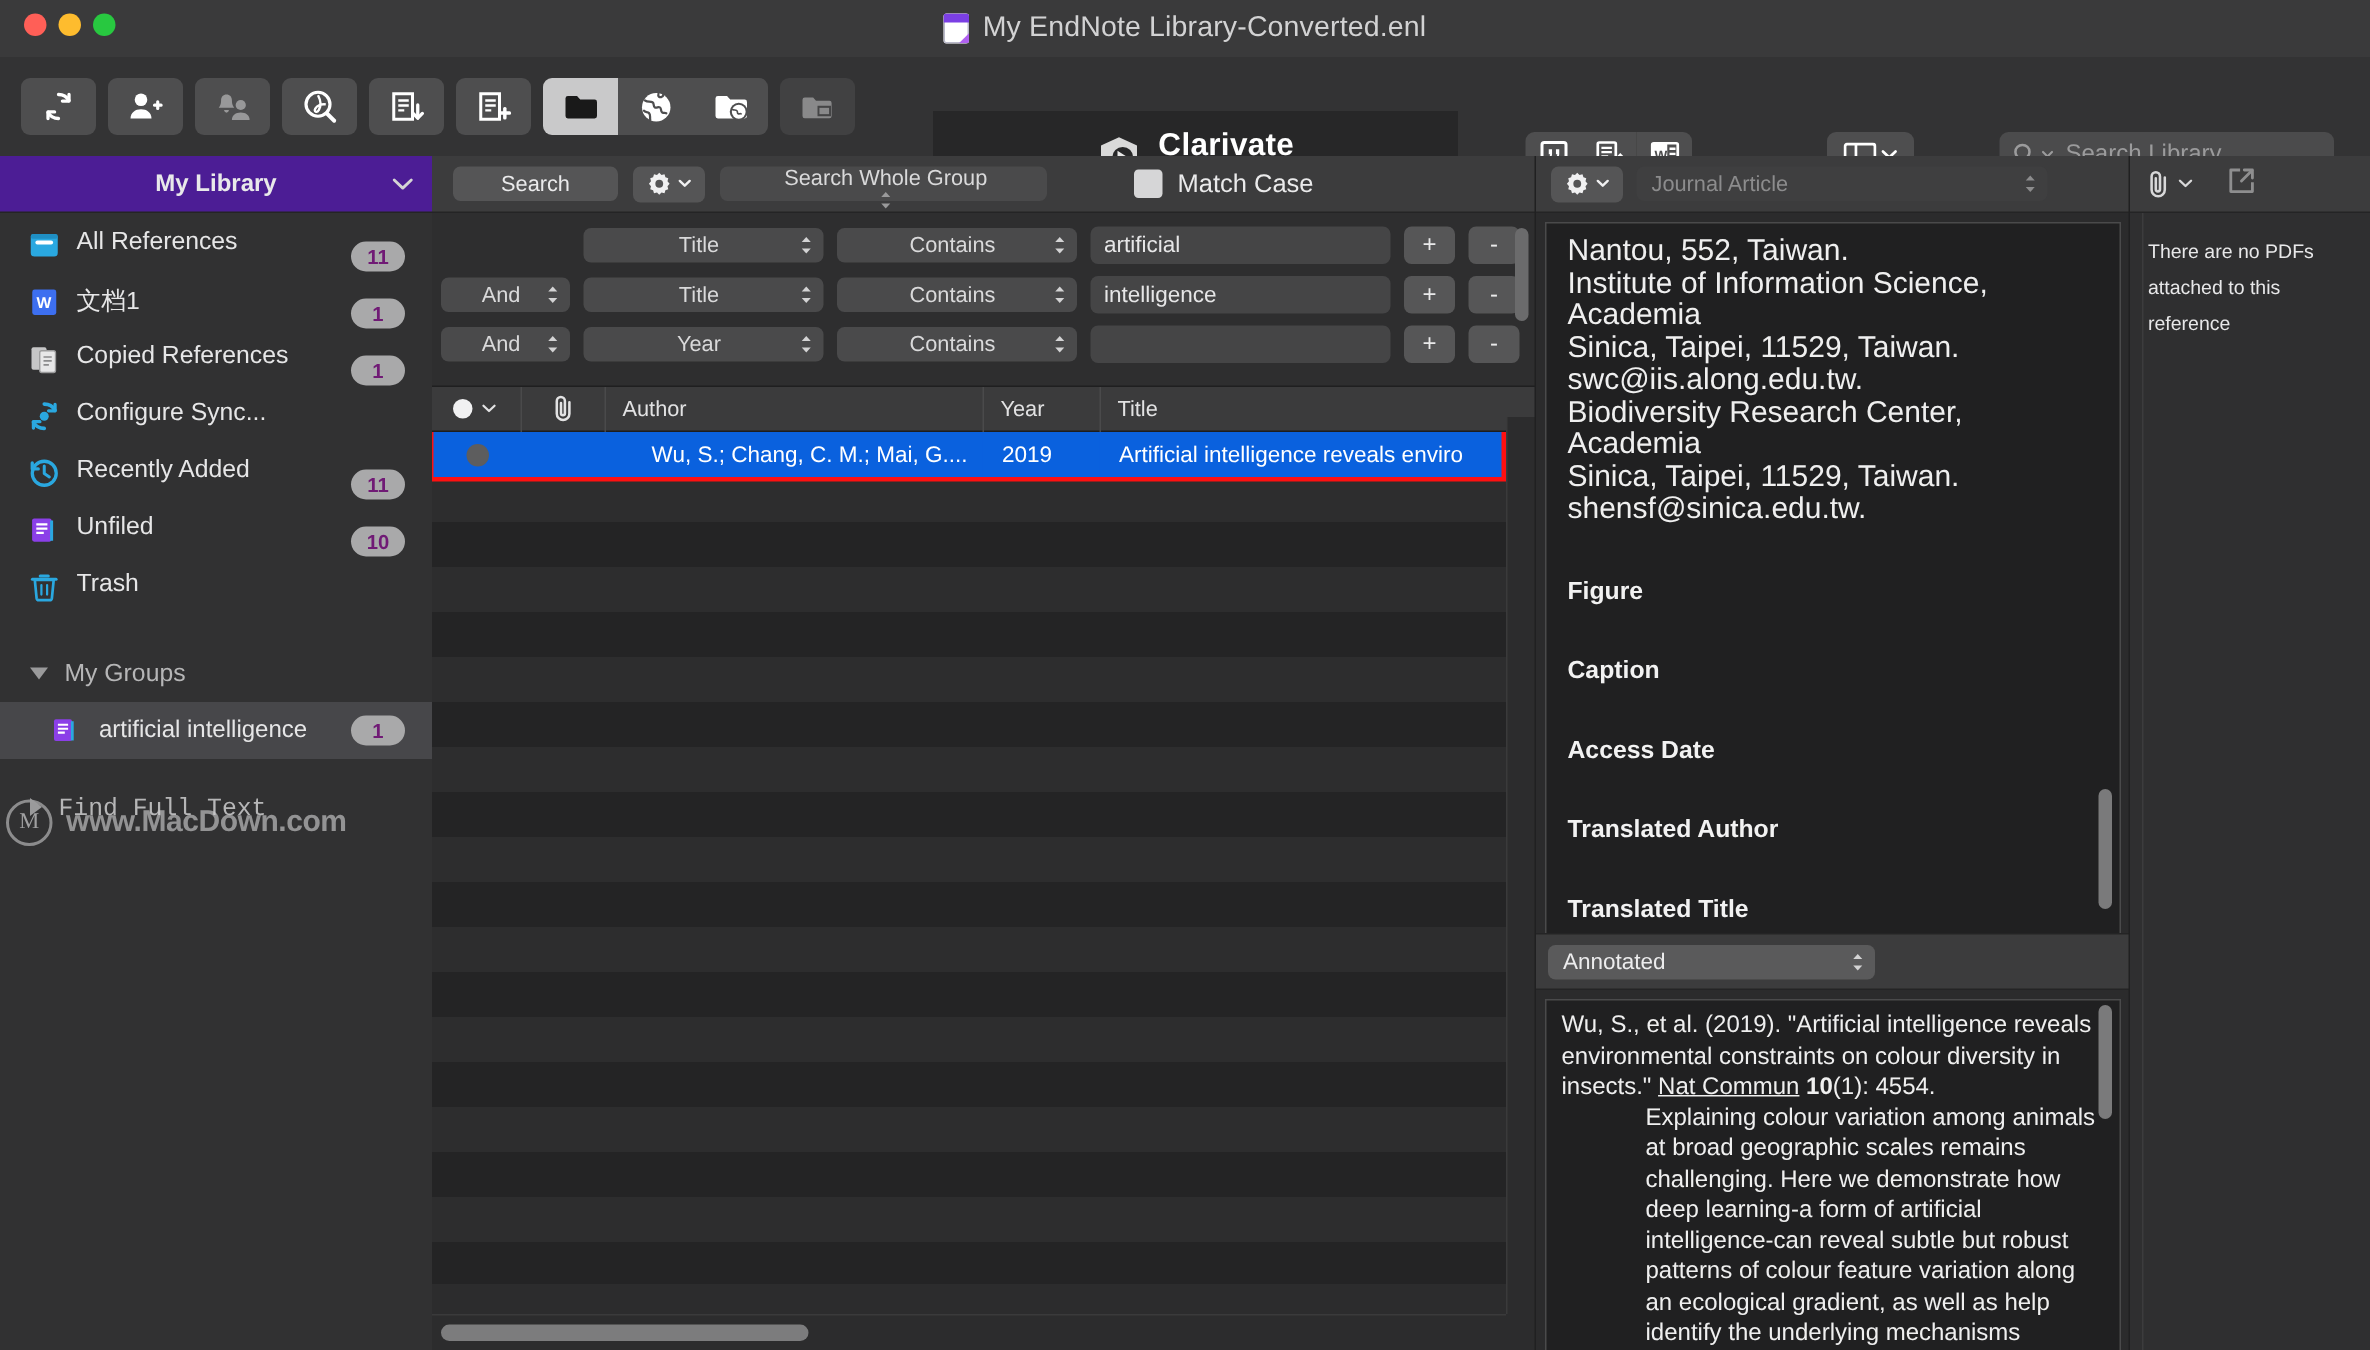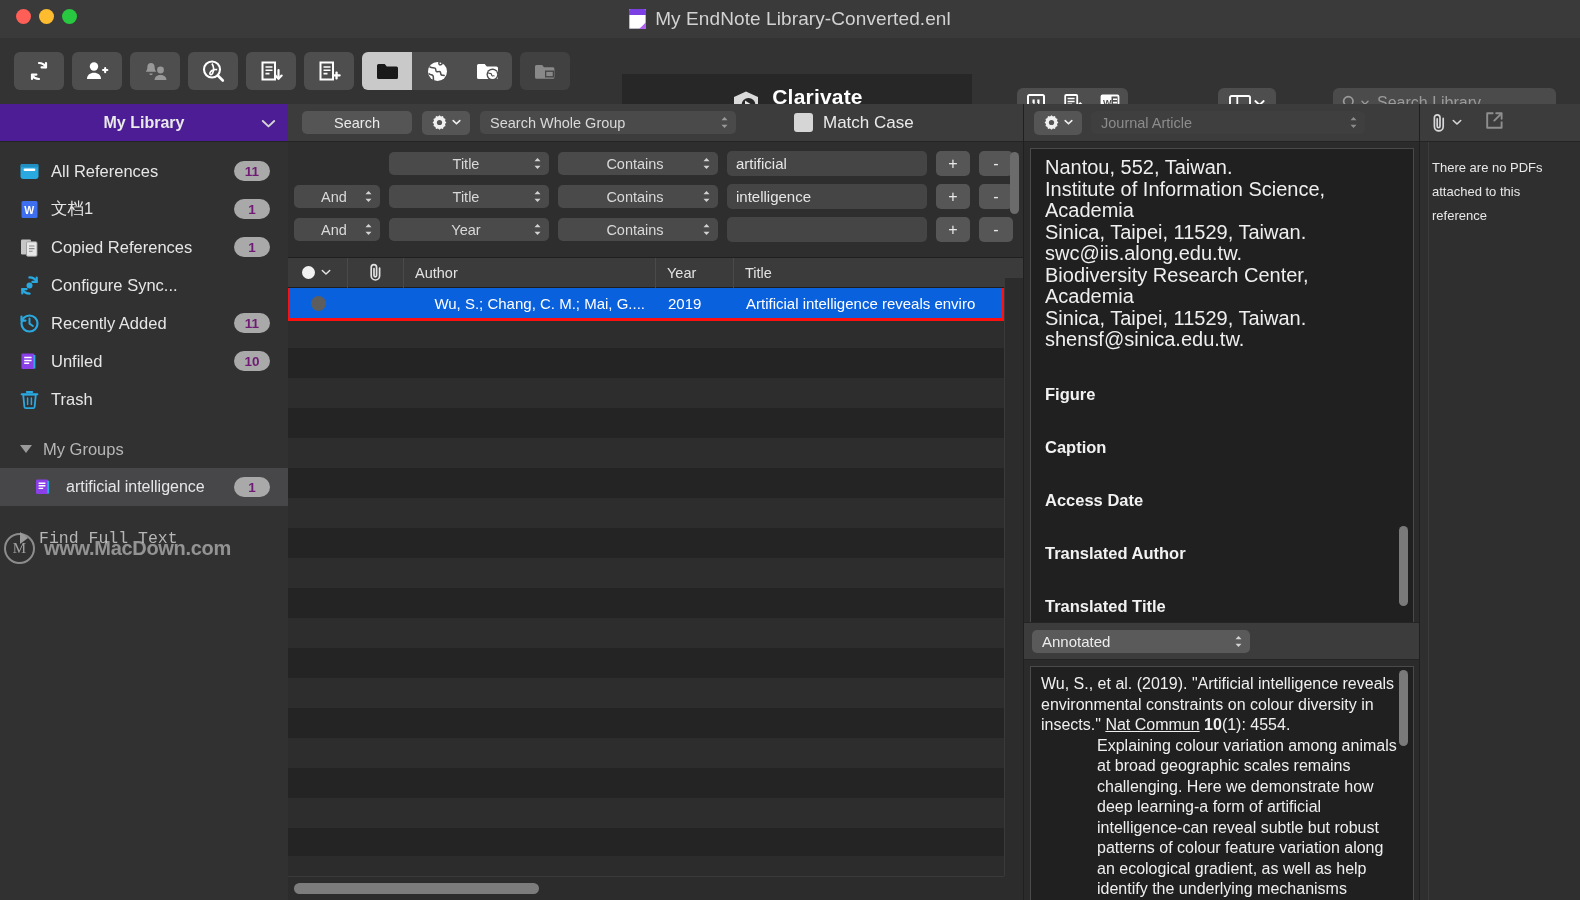--- a/index.html
+++ b/index.html
@@ -57,21 +57,21 @@
     background:#4b4b4c; border-radius:6px; display:flex; align-items:center; padding:0 9px; gap:4px; }
   .searchfield .ph{ color:#9b9b9c; font-size:16px; margin-left:4px; }
 
   
   .sidebar{ position:absolute; left:0; top:104px; width:288px; height:796px; background:#313132; }
   .sb-head{ height:38px; background:#4c1d95; display:flex; align-items:center;
     justify-content:center; position:relative; border-bottom:1px solid #242425; }
   .sb-head .lbl{ color:#e9e9ea; font-size:16px; font-weight:bold; }
   .sb-head .chev{ position:absolute; right:12px; top:11px; }
   .sb-list{ padding-top:10px; }
-  .sb-item{ height:38px; display:flex; align-items:center; padding:0 0 0 18px; position:relative; }
+  .sb-item{ height:38px; display:flex; align-items:flex-start; padding:0 0 0 18px; position:relative; }
   .sb-ico{ width:22px; height:22px; margin-right:11px; flex:0 0 22px; display:flex;
     align-items:center; justify-content:center; }
   .sb-lbl{ color:#e6e6e7; font-size:16.5px; }
   .sb-count{ position:absolute; right:18px; top:9px; min-width:36px; height:20px;
     background:#a9a9aa; border-radius:10px; color:#701a75; font-size:13.5px;
     display:flex; align-items:center; justify-content:center; padding:0 8px; font-weight:600; }
   .sb-group-head{ height:38px; display:flex; align-items:center; padding-left:20px; margin-top:12px; }
   .sb-group-head .lbl{ color:#b6b6b7; font-size:16.5px; margin-left:11px; }
   .tri{ width:0; height:0; }
   .tri.down{ border-left:6px solid transparent; border-right:6px solid transparent; border-top:8px solid #9a9a9b; }
@@ -484,21 +484,21 @@
       <div class="btn-search">Search</div>
       <div class="gear-pop">
         <svg width="17" height="17" viewBox="0 0 17 17">
           <path d="M8.5 1.2l1.5 1.4 2-.5.6 2 1.9.8-.5 2 1.4 1.6-1.4 1.6.5 2-1.9.8-.6 2-2-.5-1.5 1.4L7 14.4l-2 .5-.6-2-1.9-.8.5-2L1.6 8.5 3 6.9l-.5-2 1.9-.8.6-2 2 .5z" fill="#f0f0f1"></path>
           <circle cx="8.5" cy="8.5" r="2.6" fill="#555556"></circle>
         </svg>
         <svg width="9" height="7" viewBox="0 0 9 7">
           <path d="M1.2 1.6l3.3 3.2 3.3-3.2" fill="none" stroke="#f0f0f1" stroke-width="1.6" stroke-linecap="round" stroke-linejoin="round"></path>
         </svg>
       </div>
-      <div class="popup" style="width:256px;">
+      <div class="popup" style="width:218px;flex-direction:column;">
         <span>Search Whole Group</span>
         <span class="stepper">
           <svg width="9" height="13" viewBox="0 0 9 13">
             <path d="M4.5 1l3 3.3h-6z" fill="#9a9a9b"></path>
             <path d="M4.5 12l3-3.3h-6z" fill="#9a9a9b"></path>
           </svg>
         </span>
       </div>
       <div class="matchcase">
         <span class="chk"></span>

